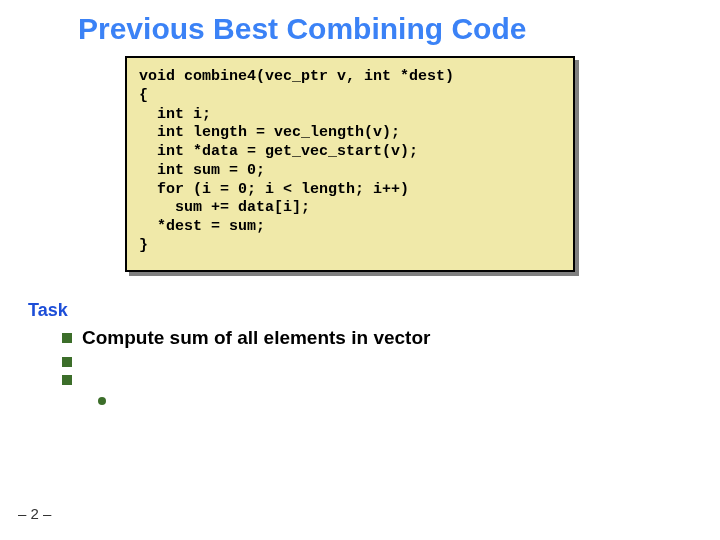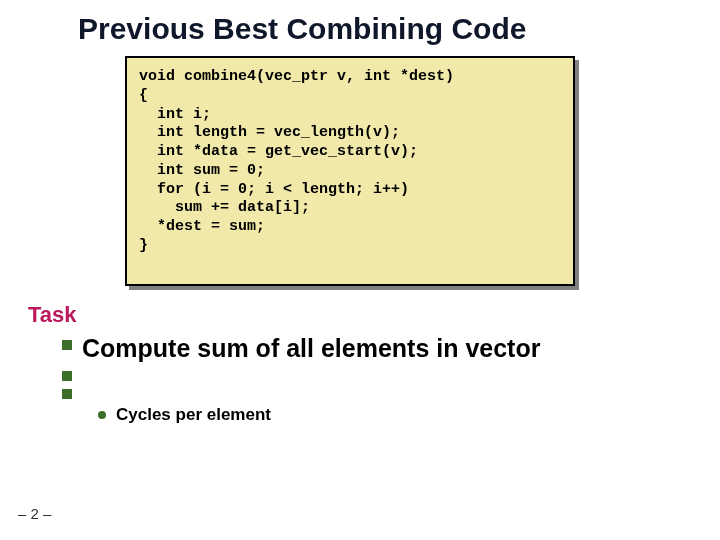--- a/index.html
+++ b/index.html
@@ -7,64 +7,64 @@
       width: 720px;
       height: 540px;
       background: #ffffff;
       font-family: Arial, Helvetica, sans-serif;
       position: relative;
       overflow: hidden;
     }
     .title {
       font-size: 30px;
       font-weight: bold;
-      color: #0f172a;
+      color: #3b82f6;
       margin: 12px 0 10px 78px;
     }
     .codebox {
       background: #f0e9a9;
       border: 2.5px solid #000;
       width: 450px;
       margin-left: 125px;
-      padding: 10px 12px 28px 12px;
+      padding: 10px 12px 14px 12px;
       box-shadow: 4px 4px 0 rgba(0,0,0,0.5);
     }
     .codebox pre {
       font-family: "Courier New", Courier, monospace;
       font-size: 15px;
       font-weight: bold;
       line-height: 1.25;
       white-space: pre;
       color: #000;
     }
     .section-heading {
-      color: #be185d;
+      color: #1d4ed8;
       font-weight: bold;
-      font-size: 22px;
-      margin: 16px 0 6px 28px;
+      font-size: 18px;
+      margin: 28px 0 6px 28px;
     }
     .bullets {
       margin-left: 62px;
       margin-top: 4px;
     }
     .bullets .row {
       display: flex;
       align-items: flex-start;
       margin-bottom: 2px;
     }
     .bullets .sq {
       width: 10px;
       height: 10px;
       background: #3c6e2a;
       margin-top: 6px;
       margin-right: 10px;
       flex-shrink: 0;
     }
     .bullets .txt {
-      font-size: 25px;
+      font-size: 19px;
       font-weight: bold;
       color: #000;
     }
     .sub {
       margin-left: 98px;
       margin-top: 6px;
       display: flex;
       align-items: flex-start;
     }
     .sub .dot {
@@ -117,16 +117,15 @@
   <div class="row">
     <div class="sq"></div>
   </div>
   <div class="row">
     <div class="sq"></div>
   </div>
 </div>
 
 <div class="sub">
   <div class="dot"></div>
-  <div class="txt">Cycles per element</div>
 </div>
 
 <div class="pagenum">– 2 –</div>
 
 </body></html>

